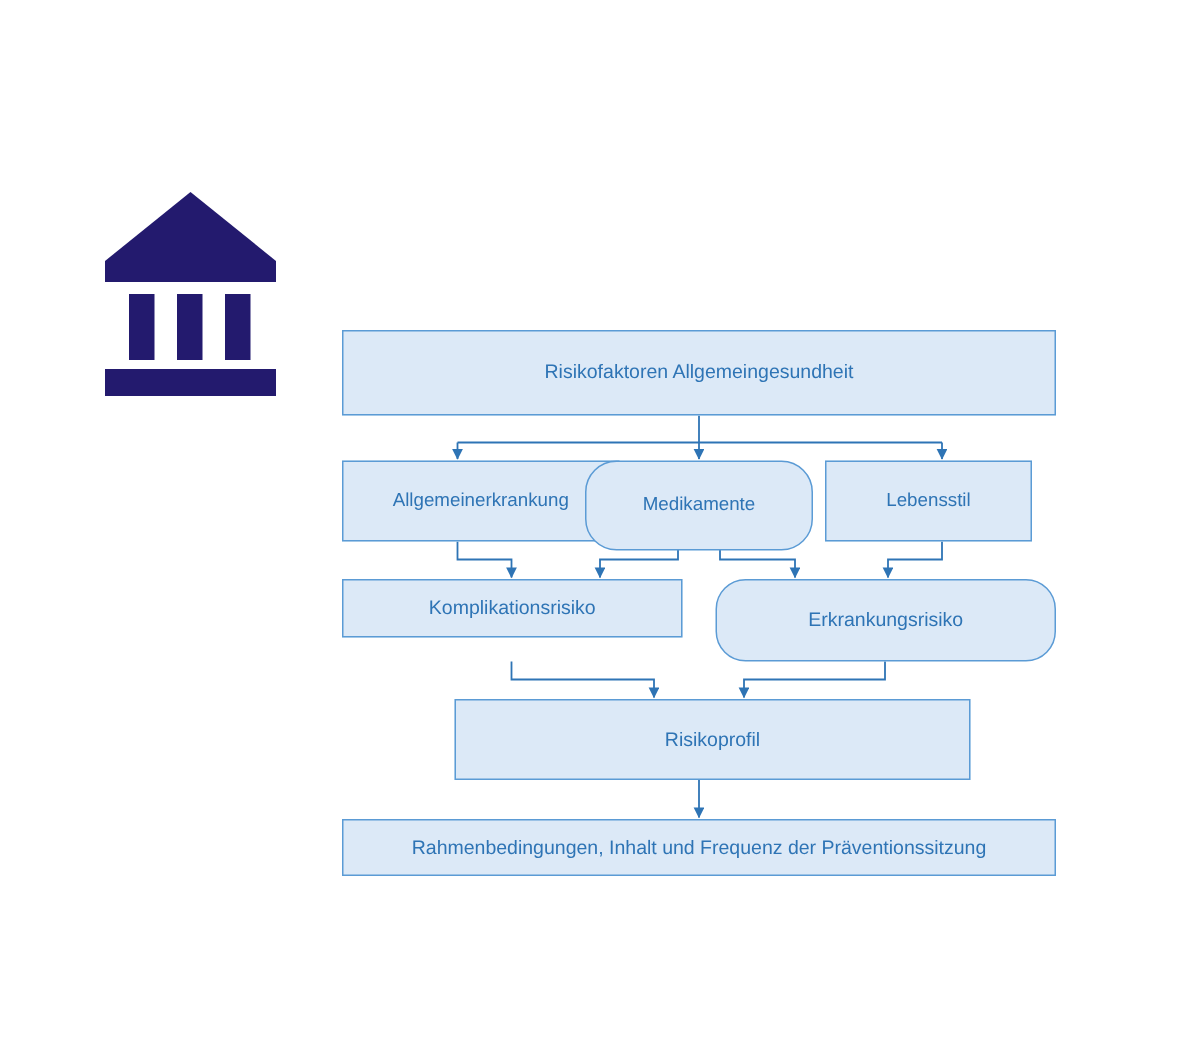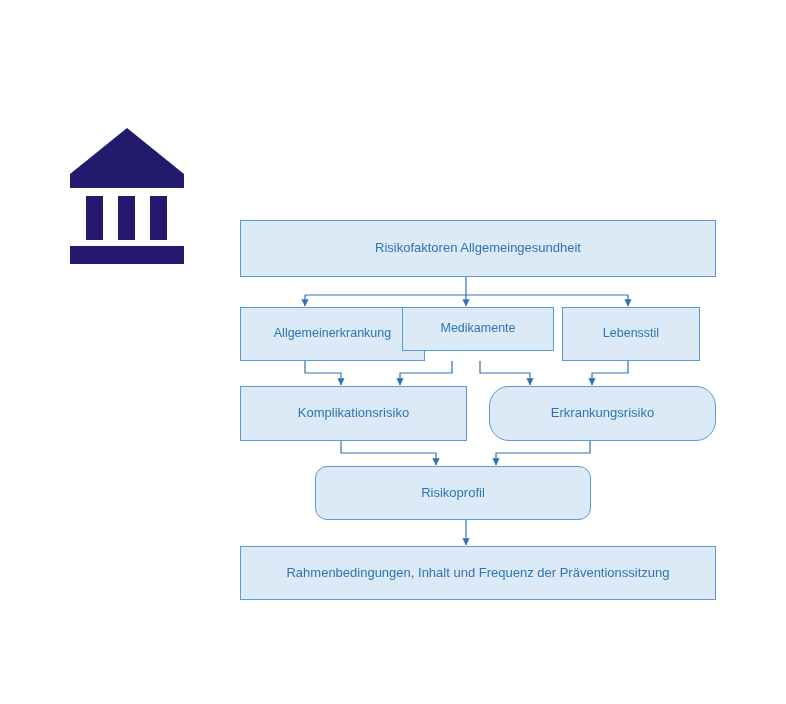--- a/index.html
+++ b/index.html
@@ -33,21 +33,20 @@
     background: #dce9f7;
     border: 1px solid #5b9bd5;
     display: flex;
     align-items: center;
     justify-content: center;
     text-align: center;
     color: #2e74b5;
     font-size: 13px;
     line-height: 1.25;
     padding: 2px 6px;
-    margin-left: 12px;
   }
   .node.small { font-size: 12.5px; }
   
   #links {
     position: absolute;
     left: 0;
     top: 0;
     width: 786px;
     height: 704px;
     pointer-events: none;
@@ -98,37 +97,37 @@
   </svg>
 
   <div class="node" style="left:228px; top:220px; width:476px; height:57px;">
     <span>Risikofaktoren Allgemeingesundheit</span>
   </div>
 
   <div class="node small" style="left:228px; top:307px; width:185px; height:54px;align-items:center;">
     <span>Allgemeinerkrankung</span>
   </div>
 
-  <div class="node small" style="left:390px; top:307px; width:152px; height:44px;">
+  <div class="node small" style="left:390px; top:307px; width:152px; height:60px;border-radius:21px;">
     <span>Medikamente</span>
   </div>
 
   <div class="node small" style="left:550px; top:307px; width:138px; height:54px;">
     <span>Lebensstil</span>
   </div>
 
-  <div class="node" style="left:228px; top:386px; width:227px; height:55px;">
+  <div class="node" style="left:228px; top:386px; width:227px; height:39px;">
     <span>Komplikationsrisiko</span>
   </div>
 
   <div class="node" style="left:477px; top:386px; width:227px; height:55px;border-radius:20px;">
     <span>Erkrankungsrisiko</span>
   </div>
 
-  <div class="node" style="left:303px; top:466px; width:276px; height:54px;border-radius:12px;">
+  <div class="node" style="left:303px; top:466px; width:344px; height:54px;">
     <span>Risikoprofil</span>
   </div>
 
-  <div class="node" style="left:228px; top:546px; width:476px; height:54px;">
+  <div class="node" style="left:228px; top:546px; width:476px; height:38px;">
     <span>Rahmenbedingungen, Inhalt und Frequenz der Präventionssitzung</span>
   </div>
 
 </div>
 
 </body></html>

